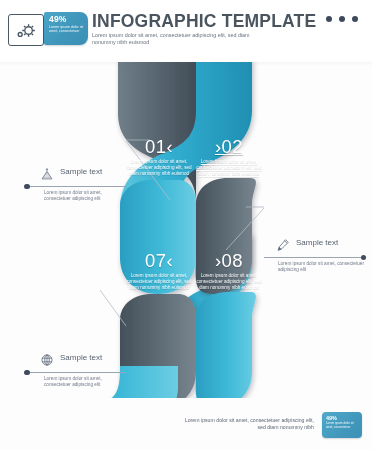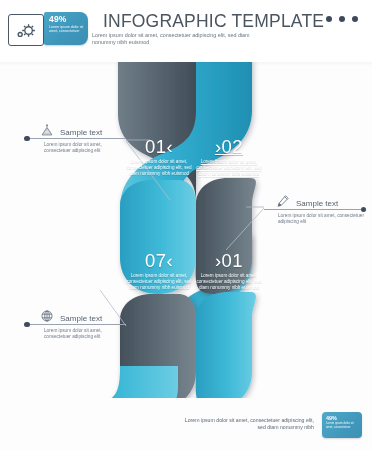--- a/index.html
+++ b/index.html
@@ -23,22 +23,22 @@
   .gear-box svg{display:block;}
 
   .pct-badge{position:absolute;left:44px;top:12px;width:44px;height:33px;
     background:linear-gradient(135deg,#4ba6c8 0%,#3f96bb 55%,#3b8fb4 100%);
     border-radius:2px 8px 8px 2px;
     box-shadow:0 1px 2px rgba(0,0,0,.18);
     padding:3px 4px 0 5px;box-sizing:border-box;color:#fff;overflow:hidden;}
   .pct-badge .pct-num{font-size:8.5px;font-weight:bold;line-height:9px;letter-spacing:.2px;}
   .pct-badge .pct-sub{font-size:3.6px;line-height:4.3px;opacity:.92;margin-top:1px;}
 
-  .title{position:absolute;left:103px;top:11px;font-size:17.5px;letter-spacing:.2px;
-    color:#4a5560;font-weight:normal;white-space:nowrap;}
+  .title{position:absolute;left:92px;top:11px;font-size:17.5px;letter-spacing:.2px;
+    color:#4a5560;font-weight:bold;white-space:nowrap;}
   .subtitle{position:absolute;left:92px;top:32px;width:180px;font-size:5.4px;
     line-height:6.6px;color:#6a7480;}
 
   .dots{position:absolute;right:14px;top:16px;display:flex;gap:7px;}
   .dots i{display:block;width:6px;height:6px;border-radius:50%;background:#3e4a5c;}
 
   
   .ribbon{position:absolute;left:0;top:58px;width:372px;height:340px;z-index:10;}
 
   
@@ -47,21 +47,21 @@
     text-shadow:0 1px 1px rgba(0,0,0,.22);white-space:nowrap;}
   .panel .pbody{font-size:4.6px;line-height:6.2px;margin-top:3px;opacity:.97;
     text-shadow:0 .5px .6px rgba(0,0,0,.18);}
   #panel-01{left:126px;top:137px;}
   #panel-02{left:196px;top:137px;text-decoration:underline;}
   #panel-03{left:126px;top:251px;}
   #panel-04{left:196px;top:251px;}
 
   
   .callout{position:absolute;z-index:30;}
-  .co-head{display:flex;align-items:flex-end;gap:6px;height:18px;}
+  .co-head{display:flex;align-items:flex-start;gap:6px;height:18px;margin-top:48px;}
   .co-title{font-size:8px;color:#586372;white-space:nowrap;}
   .co-rule{height:1px;background:#9aa4b0;position:relative;}
   .co-rule .dot{position:absolute;top:-2.2px;width:5.5px;height:5.5px;border-radius:50%;
     background:#3f4b5e;}
   .co-body{font-size:4.7px;line-height:6px;color:#70798a;margin-top:3px;}
 
   #callout-top-left{left:26px;top:119px;width:100px;}
   #callout-top-left .co-head{padding-left:14px;}
   #callout-top-left .co-rule{width:100px;margin-top:1px;}
   #callout-top-left .co-rule .dot{left:-2px;}
@@ -231,21 +231,21 @@
   </div>
   <div class="panel" id="panel-02">
     <div class="pnum">›02</div>
     <div class="pbody">Lorem ipsum dolor sit amet, consectetuer adipiscing elit, sed diam nonummy nibh euismod</div>
   </div>
   <div class="panel" id="panel-03">
     <div class="pnum">07‹</div>
     <div class="pbody">Lorem ipsum dolor sit amet, consectetuer adipiscing elit, sed diam nonummy nibh euismod</div>
   </div>
   <div class="panel" id="panel-04">
-    <div class="pnum">›01</div>
+    <div class="pnum">›08</div>
     <div class="pbody">Lorem ipsum dolor sit amet, consectetuer adipiscing elit, sed diam nonummy nibh euismod</div>
   </div>
 
   <div class="callout" id="callout-top-left">
     <div class="co-head">
       <svg class="co-icon" viewBox="0 0 20 20">
         <path d="M10 3.2 L10 6.0" stroke="#5a6575" stroke-width="1.1"></path>
         <path d="M10 1.6 L11.6 4.0 L8.4 4.0 Z" fill="#5a6575"></path>
         <path d="M10 6.4 L17 17 L3 17 Z" fill="none" stroke="#5a6575" stroke-width="1.1"></path>
         <path d="M5.6 13 L14.4 13 M4.3 15 L15.7 15 M7 11 L13 11 M8.3 9 L11.7 9" stroke="#8d97a5" stroke-width=".7"></path>

